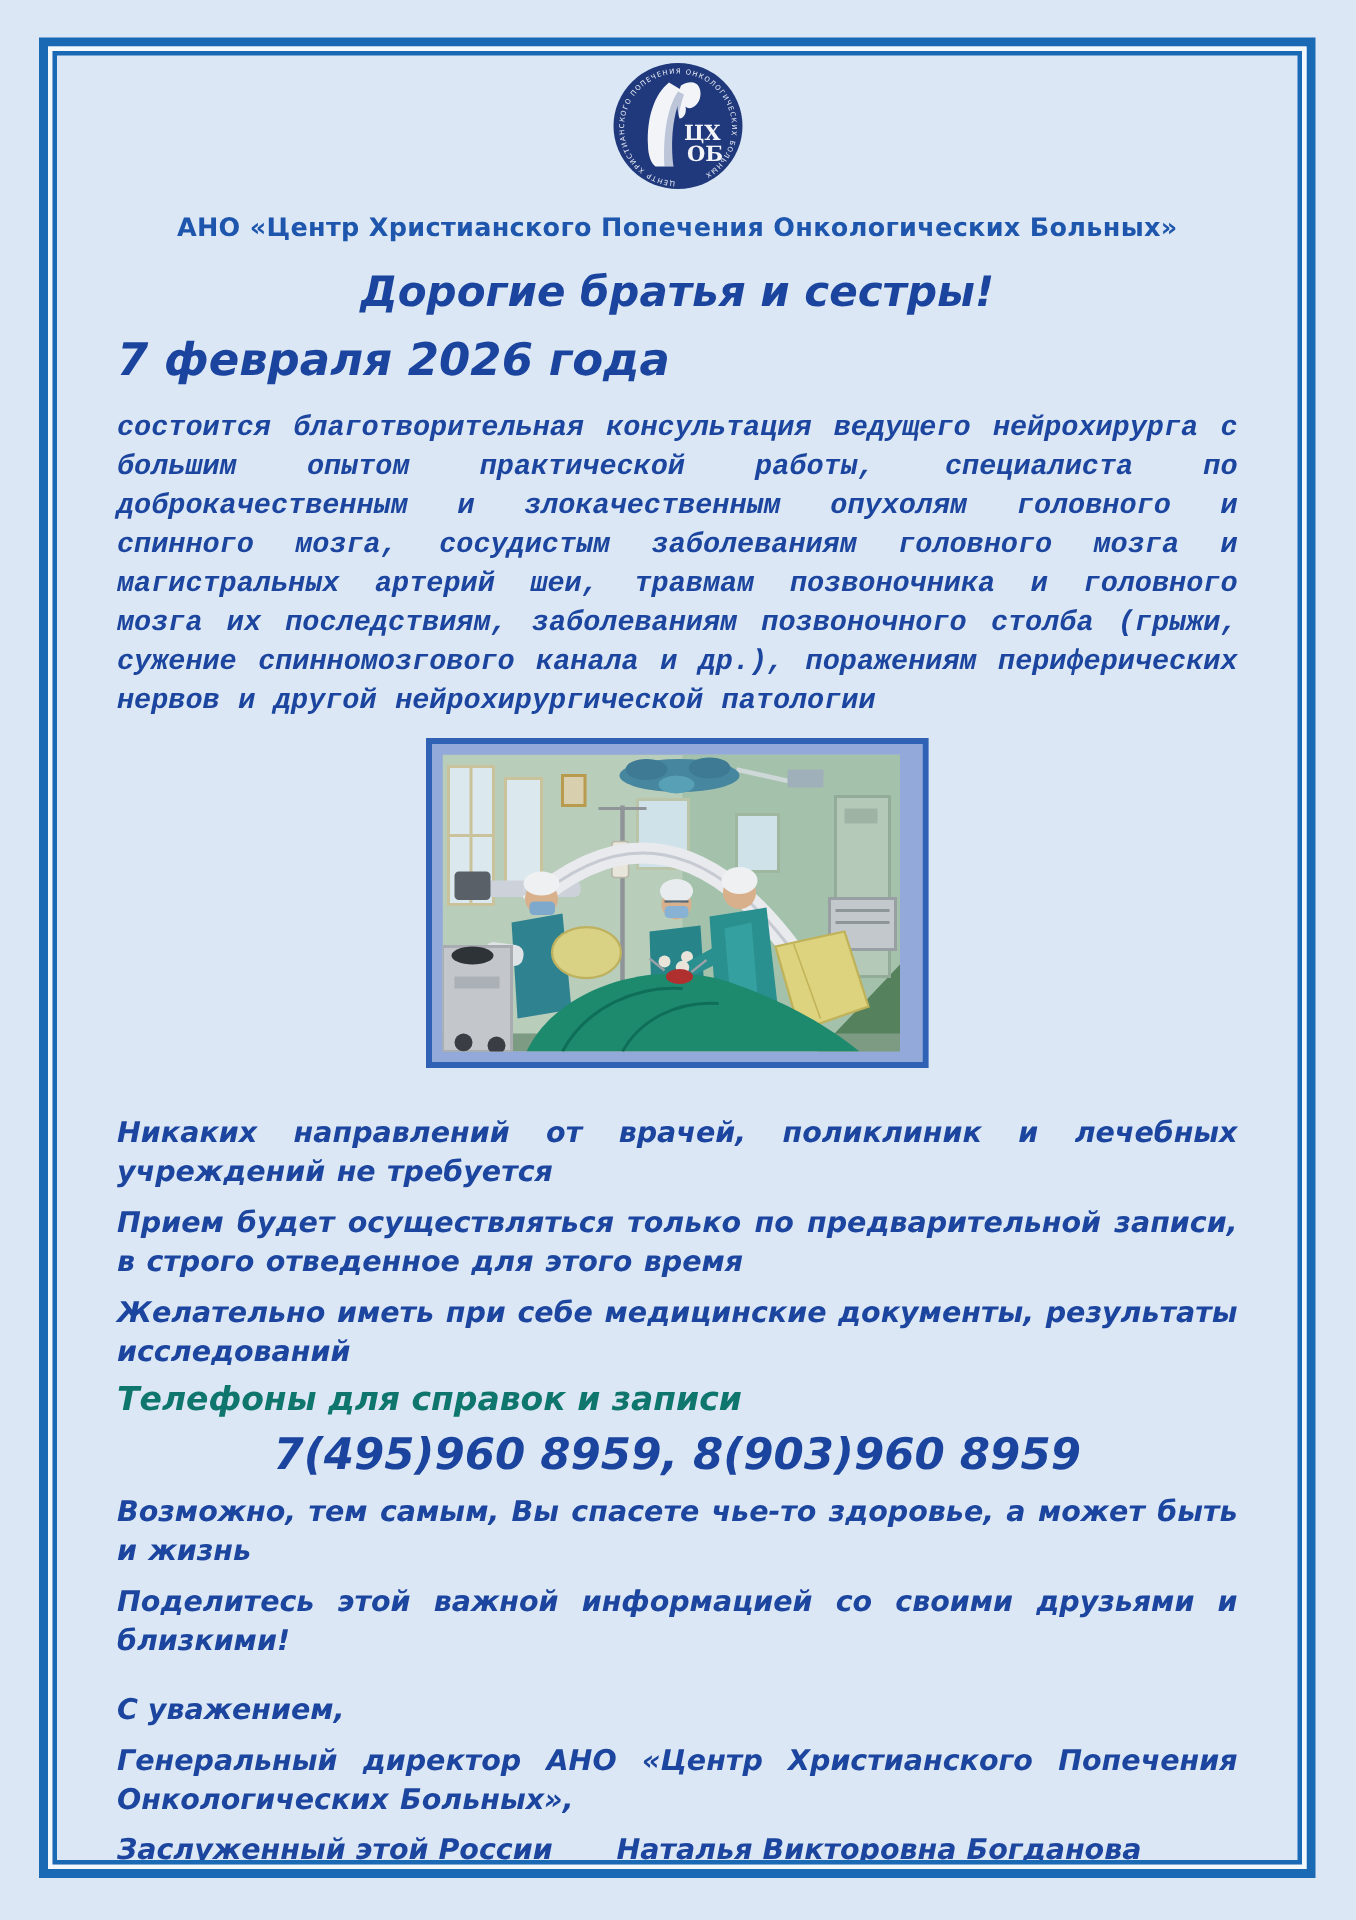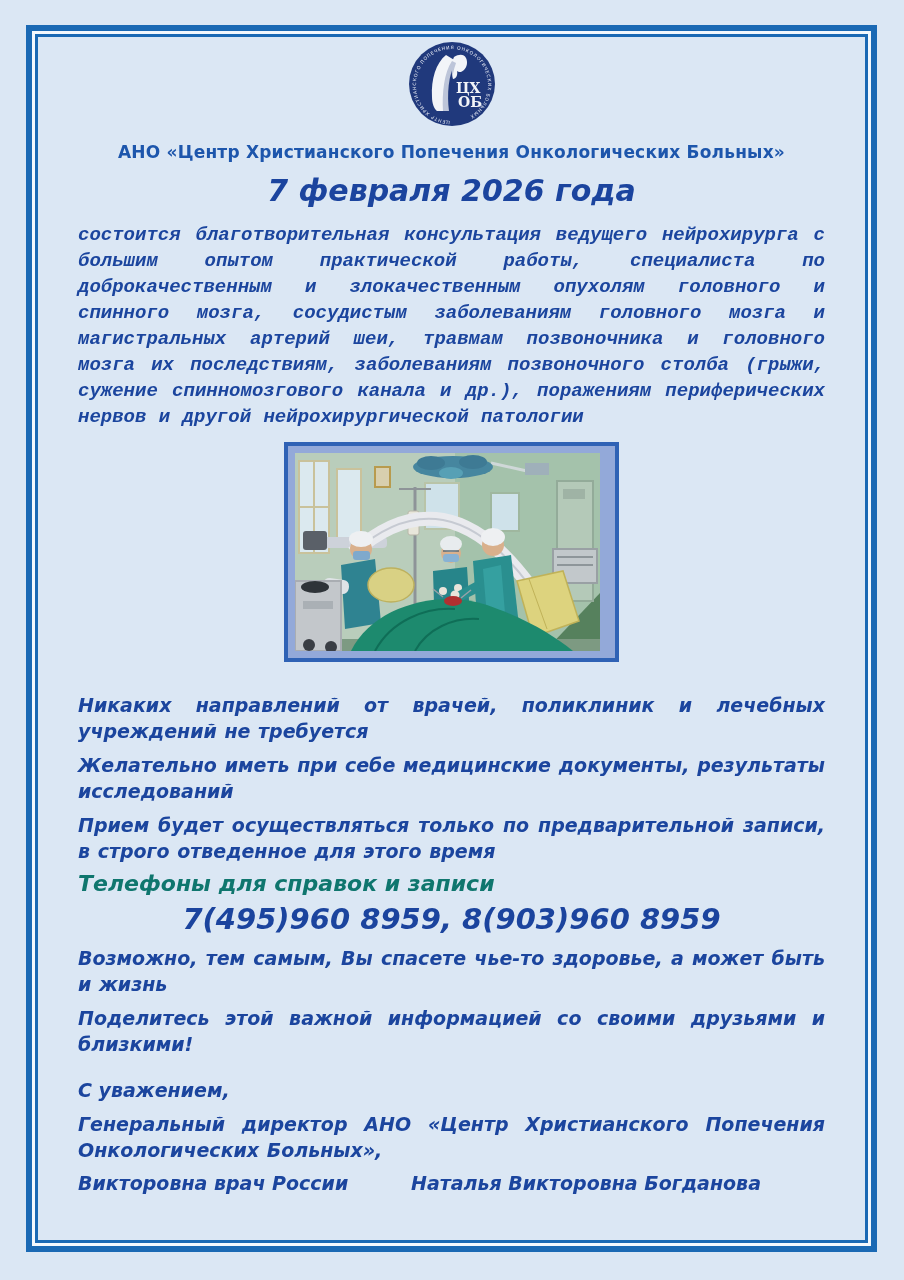--- a/index.html
+++ b/index.html
@@ -9,21 +9,21 @@
     font-family:"DejaVu Sans",sans-serif;
   }
   
   .frame{position:absolute;left:26px;top:25px;right:27px;bottom:28px;border:6px solid #1a69b4;}
   .frame-gap{position:absolute;inset:0;border:3px solid #f3f8fd;}
   .frame-inner{position:absolute;inset:0;border:3px solid #1a69b4;padding:0 40px;overflow:hidden;}
 
   
   .org-line{margin-top:14px;text-align:center;font:700 17px/22px "DejaVu Sans",sans-serif;color:#1d56ac;letter-spacing:.2px;}
   .greeting{margin-top:14px;text-align:center;font:italic 700 28px/36px "DejaVu Sans",sans-serif;color:#1b449e;}
-  .date-line{margin-top:8px;text-align:center;font:italic 700 30px/40px "DejaVu Sans",sans-serif;color:#1b449e;}
+  .date-line{margin-top:8px;font:italic 700 30px/40px "DejaVu Sans",sans-serif;color:#1b449e;}
   .para{font:italic 700 19px/26px "DejaVu Sans",sans-serif;color:#1b459e;text-align:justify;text-align-last:left;word-spacing:1px;}
   .mt-intro{margin-top:11px;font-family:Liberation Mono, monospace;}
   .mt-note1{margin-top:30px;}
   .mt-note{margin-top:8px;}
   .phones-label{margin-top:6px;text-align:left;font:italic 700 22px/28px "DejaVu Sans",sans-serif;color:#0f766e;}
   .phones{margin-top:3px;text-align:center;font:italic 700 29px/36px "DejaVu Sans",sans-serif;color:#1b449e;}
   .salutation{margin-top:20px;font:italic 700 19px/26px "DejaVu Sans",sans-serif;color:#1b459e;}
   .sign-row{margin-top:7px;display:flex;font:italic 700 19px/26px "DejaVu Sans",sans-serif;color:#1b459e;}
   .sign-left{min-width:333px;}
 
@@ -59,20 +59,21 @@
           </g>
           <g font-family="DejaVu Serif, serif" font-weight="bold" fill="#f2f4f8">
             <text x="50" y="52" font-size="14">ЦХ</text>
             <text x="52" y="66" font-size="14">ОБ</text>
           </g>
         </svg>
       </div>
 
       <div class="org-line">АНО «Центр Христианского Попечения Онкологических Больных»</div>
 
+      <div class="greeting">Дорогие братья и сестры!</div>
       <div class="date-line">7 февраля 2026 года</div>
 
       <div class="para mt-intro">состоится благотворительная консультация ведущего нейрохирурга с большим опытом практической работы, специалиста по доброкачественным и злокачественным опухолям головного и спинного мозга, сосудистым заболеваниям головного мозга и магистральных артерий шеи, травмам позвоночника и головного мозга их последствиям, заболеваниям позвоночного столба (грыжи, сужение спинномозгового канала и др.), поражениям периферических нервов и другой нейрохирургической патологии</div>
 
       <div class="photo-outer">
         <div class="photo-inner">
           <svg viewBox="0 0 305 198" width="305" height="198">
 
             <rect x="0" y="0" width="305" height="198" fill="#b9cdbb"></rect>
             <rect x="160" y="0" width="145" height="198" fill="#a4c2ab"></rect>
@@ -169,31 +170,31 @@
               <ellipse cx="20" cy="134" rx="14" ry="6" fill="#2e3338"></ellipse>
               <circle cx="14" cy="192" r="6" fill="#3a3e44"></circle>
               <circle cx="36" cy="194" r="6" fill="#3a3e44"></circle>
               <rect x="8" y="148" width="30" height="8" fill="#aab0b5"></rect>
             </g>
           </svg>
         </div>
       </div>
 
       <div class="para mt-note1">Никаких направлений от врачей, поликлиник и лечебных учреждений не требуется</div>
+      <div class="para mt-note">Прием будет осуществляться только по предварительной записи, в строго отведенное для этого время</div>
       <div class="para mt-note">Желательно иметь при себе медицинские документы, результаты исследований</div>
-      <div class="para mt-note">Прием будет осуществляться только по предварительной записи, в строго отведенное для этого время</div>
 
       <div class="phones-label">Телефоны для справок и записи</div>
       <div class="phones">7(495)960 8959, 8(903)960 8959</div>
 
       <div class="para mt-note">Возможно, тем самым, Вы спасете чье-то здоровье, а может быть и жизнь</div>
       <div class="para mt-note">Поделитесь этой важной информацией со своими друзьями и близкими!</div>
 
       <div class="salutation">С уважением,</div>
       <div class="para mt-note">Генеральный директор АНО «Центр Христианского Попечения Онкологических Больных»,</div>
       <div class="sign-row">
-        <span class="sign-left">Викторовна врач России</span>
+        <span class="sign-left">Заслуженный этой России</span>
         <span>Наталья Викторовна Богданова</span>
       </div>
 
     </div>
   </div>
 </div>
 
 </body></html>

